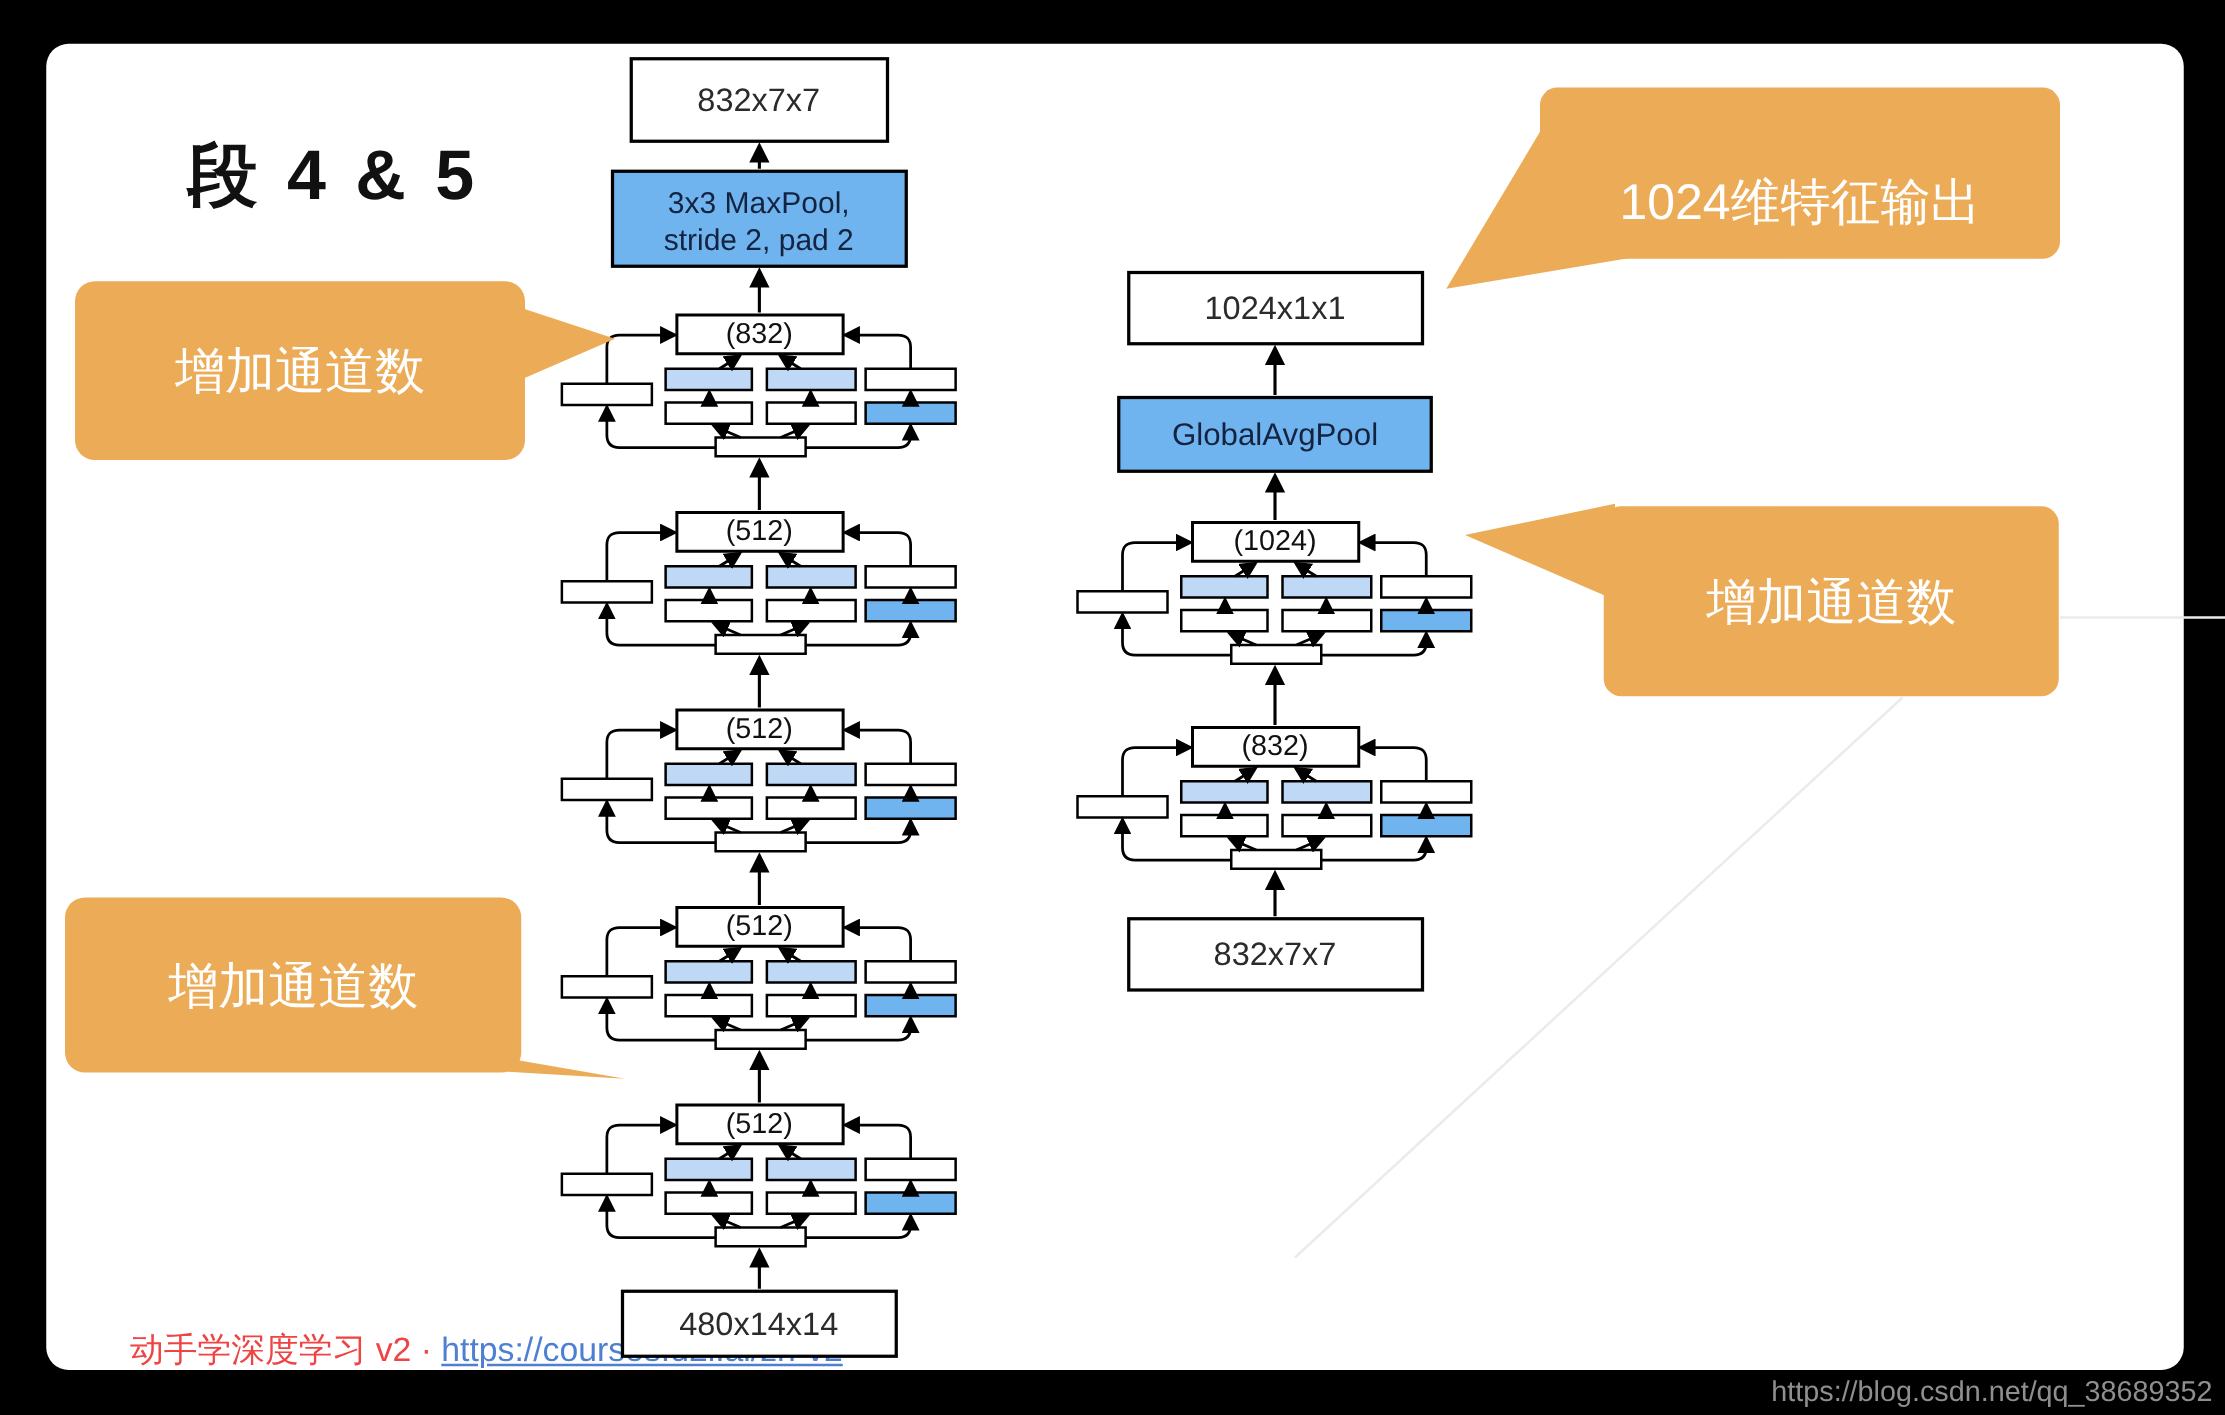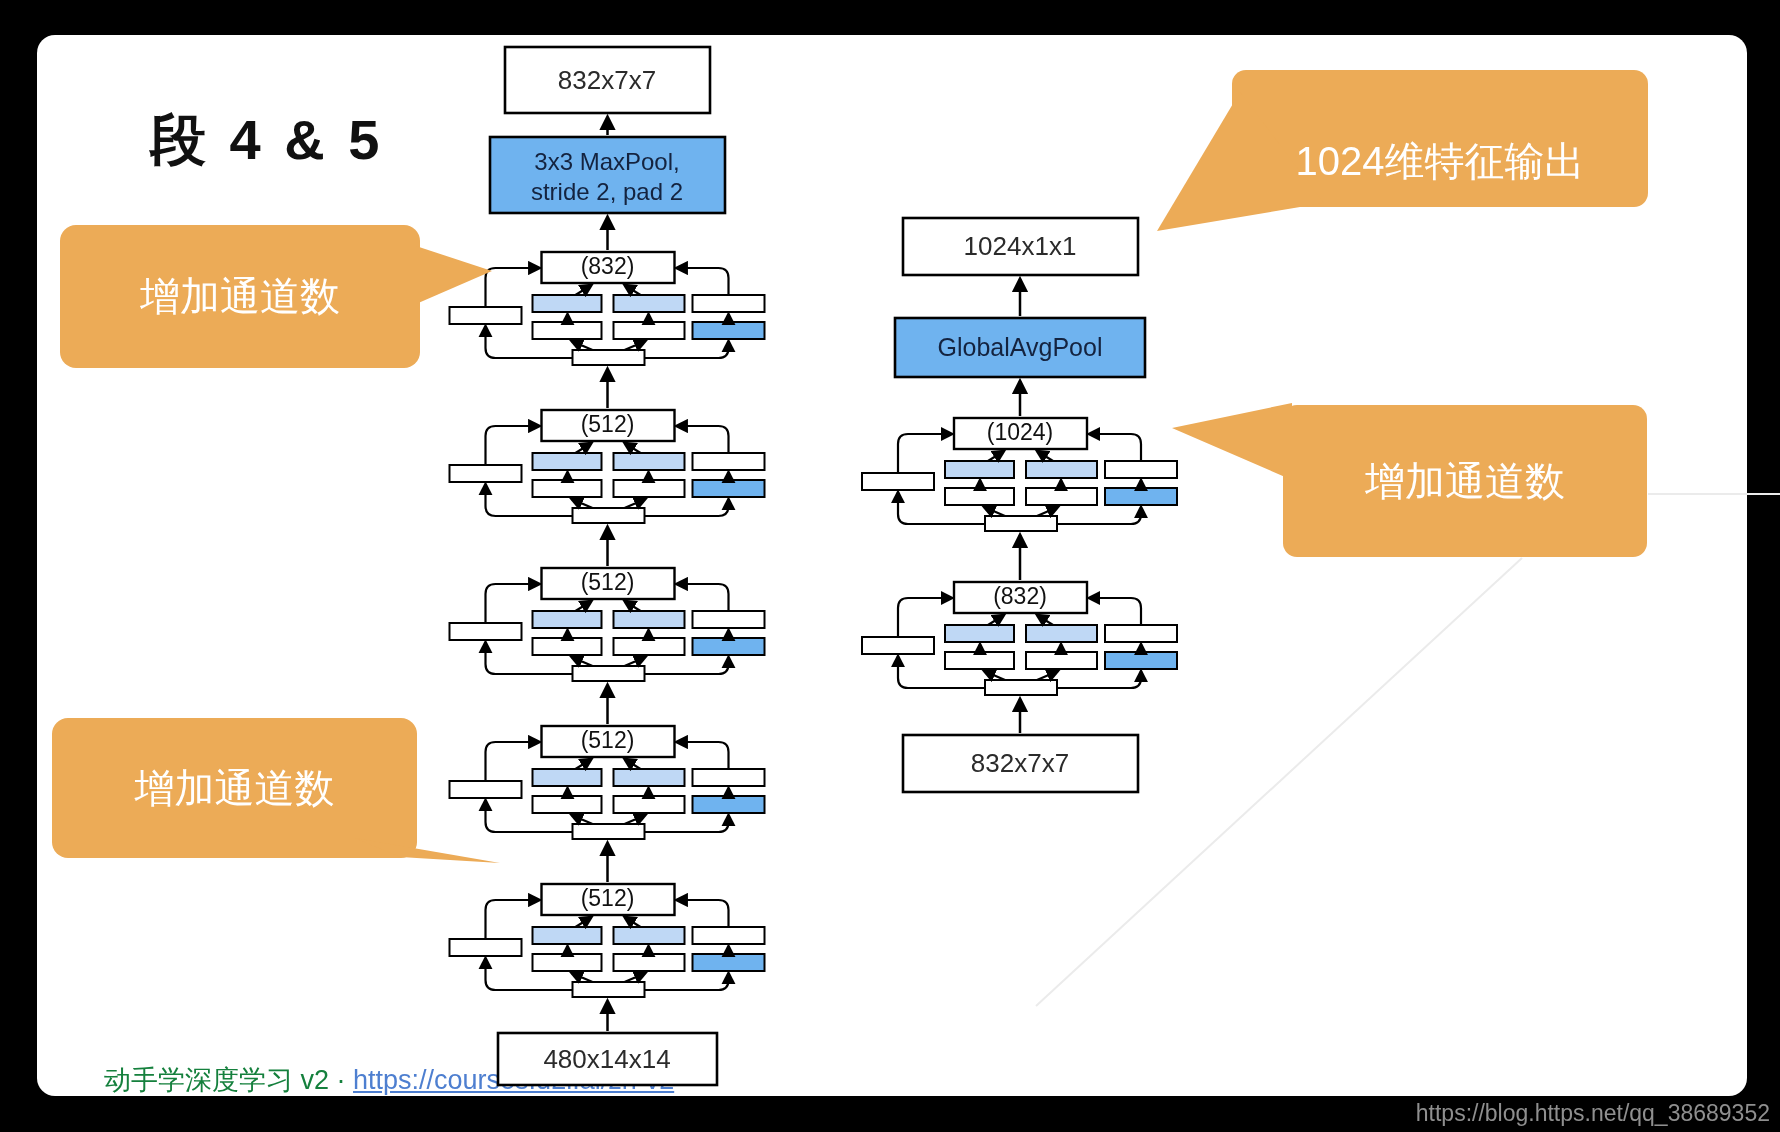--- a/index.html
+++ b/index.html
@@ -10,21 +10,21 @@
   svg{position:absolute;left:0;top:0;}
   .abs{position:absolute;}
   #page-title{left:150px;top:84px;font-size:56px;font-weight:bold;color:#111;letter-spacing:4px;margin-top:19px;}
   .callout-text{color:#fff;font-size:40px;display:flex;align-items:center;justify-content:center;
                 text-align:center;font-weight:400;}
   #callout-text-left-top{left:60px;top:225px;width:360px;height:143px;}
   #callout-text-left-bottom{left:52px;top:718px;width:365px;height:140px;}
   #callout-text-right-top{left:1232px;top:70px;width:416px;height:137px;margin-top:23px;}
   #callout-text-right-mid{left:1283px;top:405px;width:364px;height:152px;}
   #footer{left:104px;top:1062px;font-size:27px;white-space:nowrap;}
-  #footer .course{color:#15803d;}
+  #footer .course{color:#ef4444;}
   #footer a{color:#4e7fd0;text-decoration:underline;}
   #watermark{right:10px;top:1100px;font-size:23px;color:#8f8f8f;}
   text{font-family:"Liberation Sans","DejaVu Sans",sans-serif;}
 </style>
 </head>
 <body>
 
 <div id="stage">
 
   <div id="slide"></div>
@@ -160,14 +160,14 @@
     </g>
   </svg>
 
   <div id="page-title" class="abs">段 4 &amp; 5</div>
 
   <div id="callout-text-left-top" class="abs callout-text">增加通道数</div>
   <div id="callout-text-left-bottom" class="abs callout-text">增加通道数</div>
   <div id="callout-text-right-top" class="abs callout-text">1024维特征输出</div>
   <div id="callout-text-right-mid" class="abs callout-text">增加通道数</div>
 
-  <div id="watermark" class="abs">https://blog.https.net/qq_38689352</div>
+  <div id="watermark" class="abs">https://blog.csdn.net/qq_38689352</div>
 </div>
 
 </body></html>

